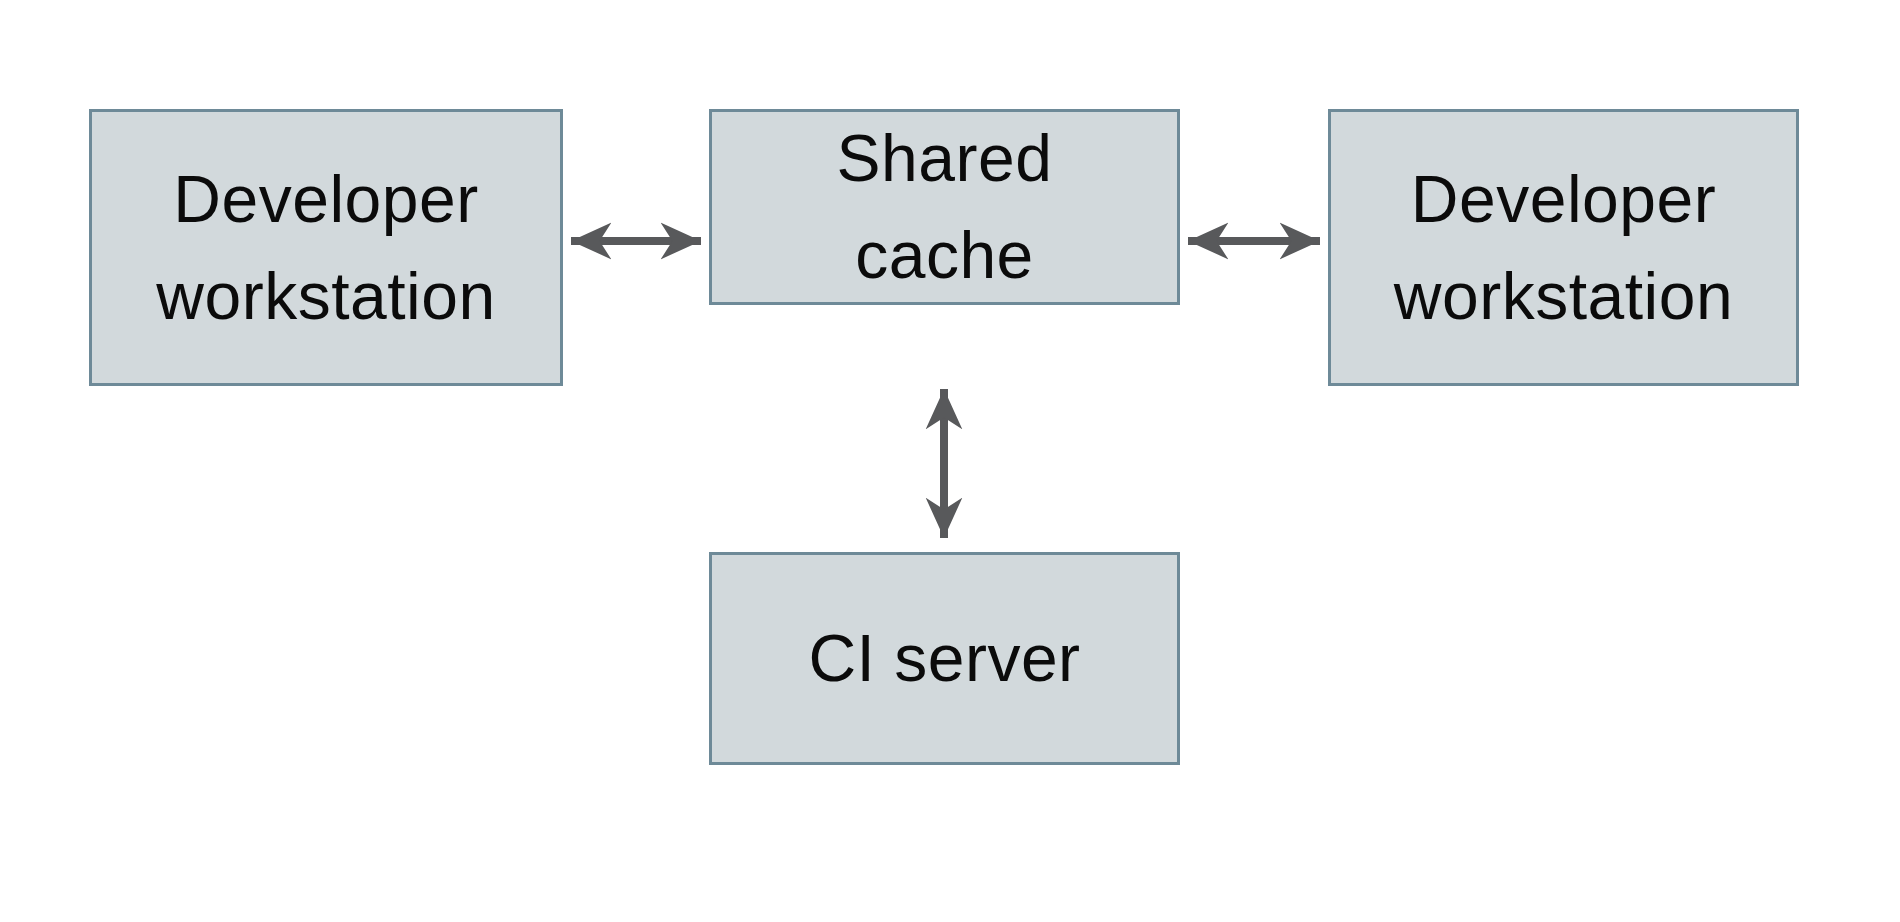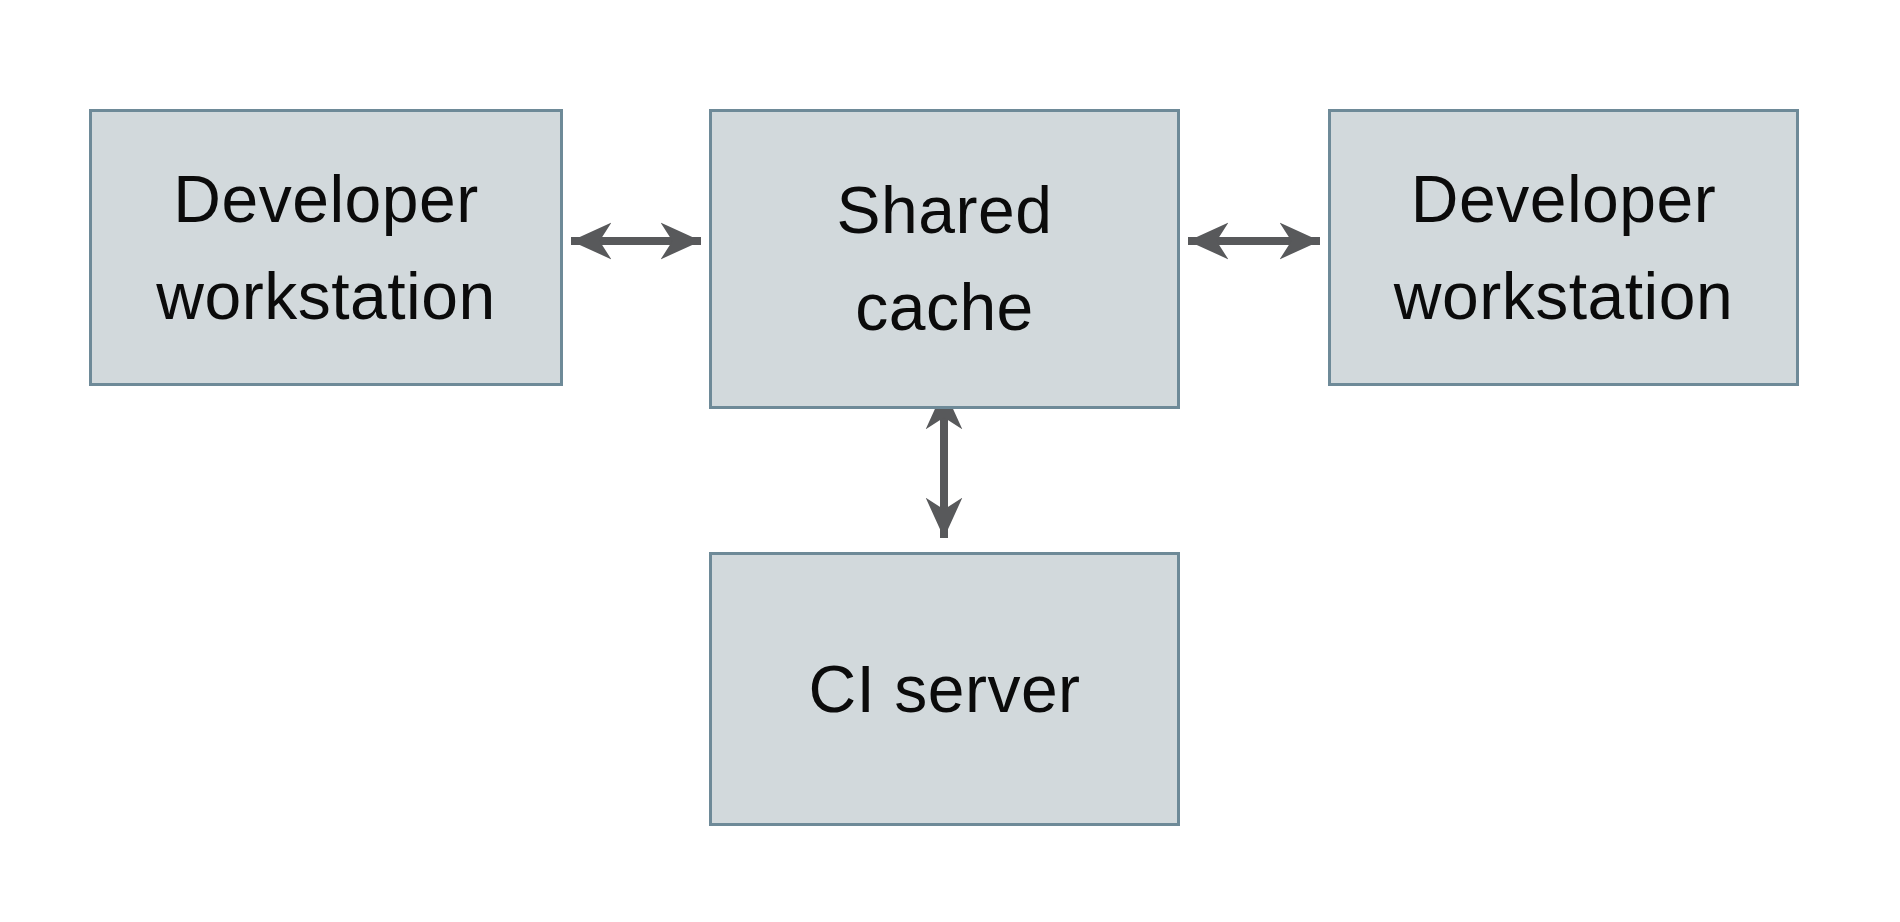--- a/index.html
+++ b/index.html
@@ -27,23 +27,23 @@
     text-align:center;
     margin-top:6px;
   }
   .node-label{
     font-size:66px;
     line-height:97px;
     color:var(--text);
     letter-spacing:0.5px;
   }
   #node-dev-left   {left:89px;  top:103px; width:474px; height:277px;}
-  #node-shared-cache{left:709px; top:103px; width:471px; height:300px;}
+  #node-shared-cache{left:709px; top:103px; width:471px; height:196px;}
   #node-dev-right  {left:1328px;top:103px; width:471px; height:277px;}
-  #node-ci-server  {left:709px; top:546px; width:471px; height:274px;}
+  #node-ci-server  {left:709px; top:546px; width:471px; height:213px;}
   
   #node-dev-left .node-label,
   #node-dev-right .node-label{max-width:440px;}
   #node-shared-cache .node-label{max-width:320px;}
   #edges{position:absolute;left:0;top:0;width:1900px;height:922px;pointer-events:none;}
   #edges line{stroke:var(--arrow);stroke-width:8;}
   #edges .arrowhead{fill:var(--arrow);}
 </style>
 </head>
 <body>

